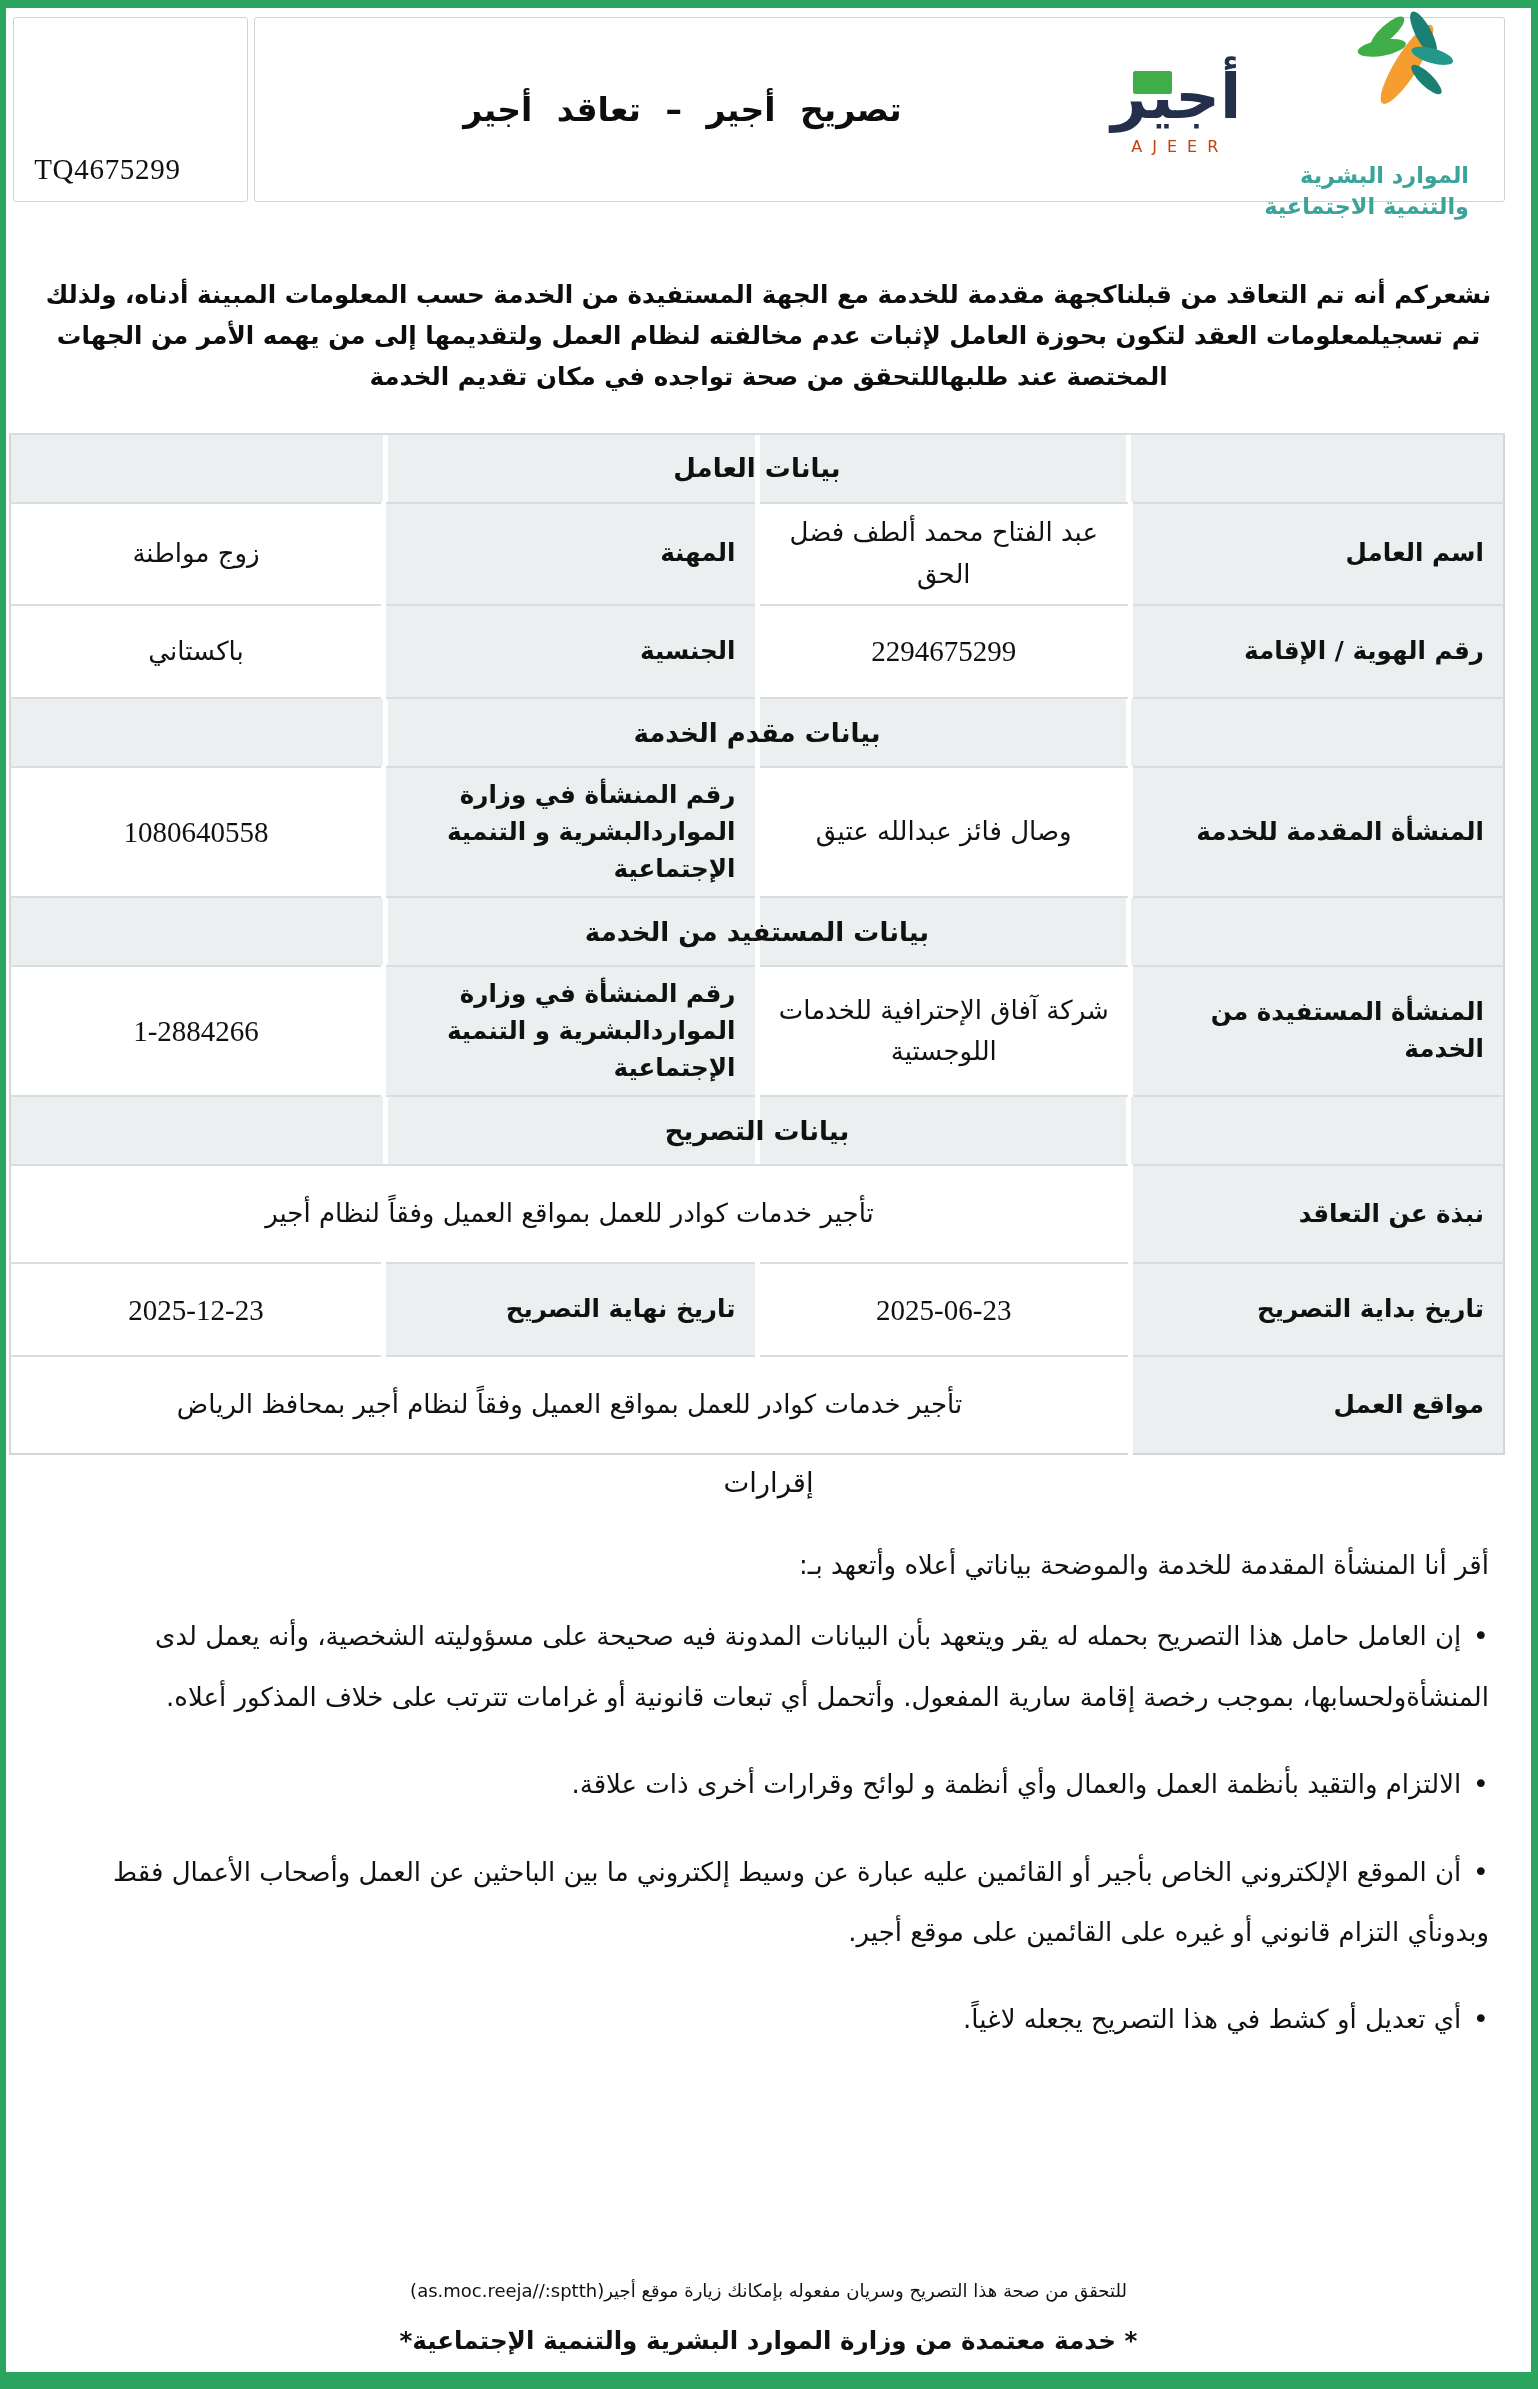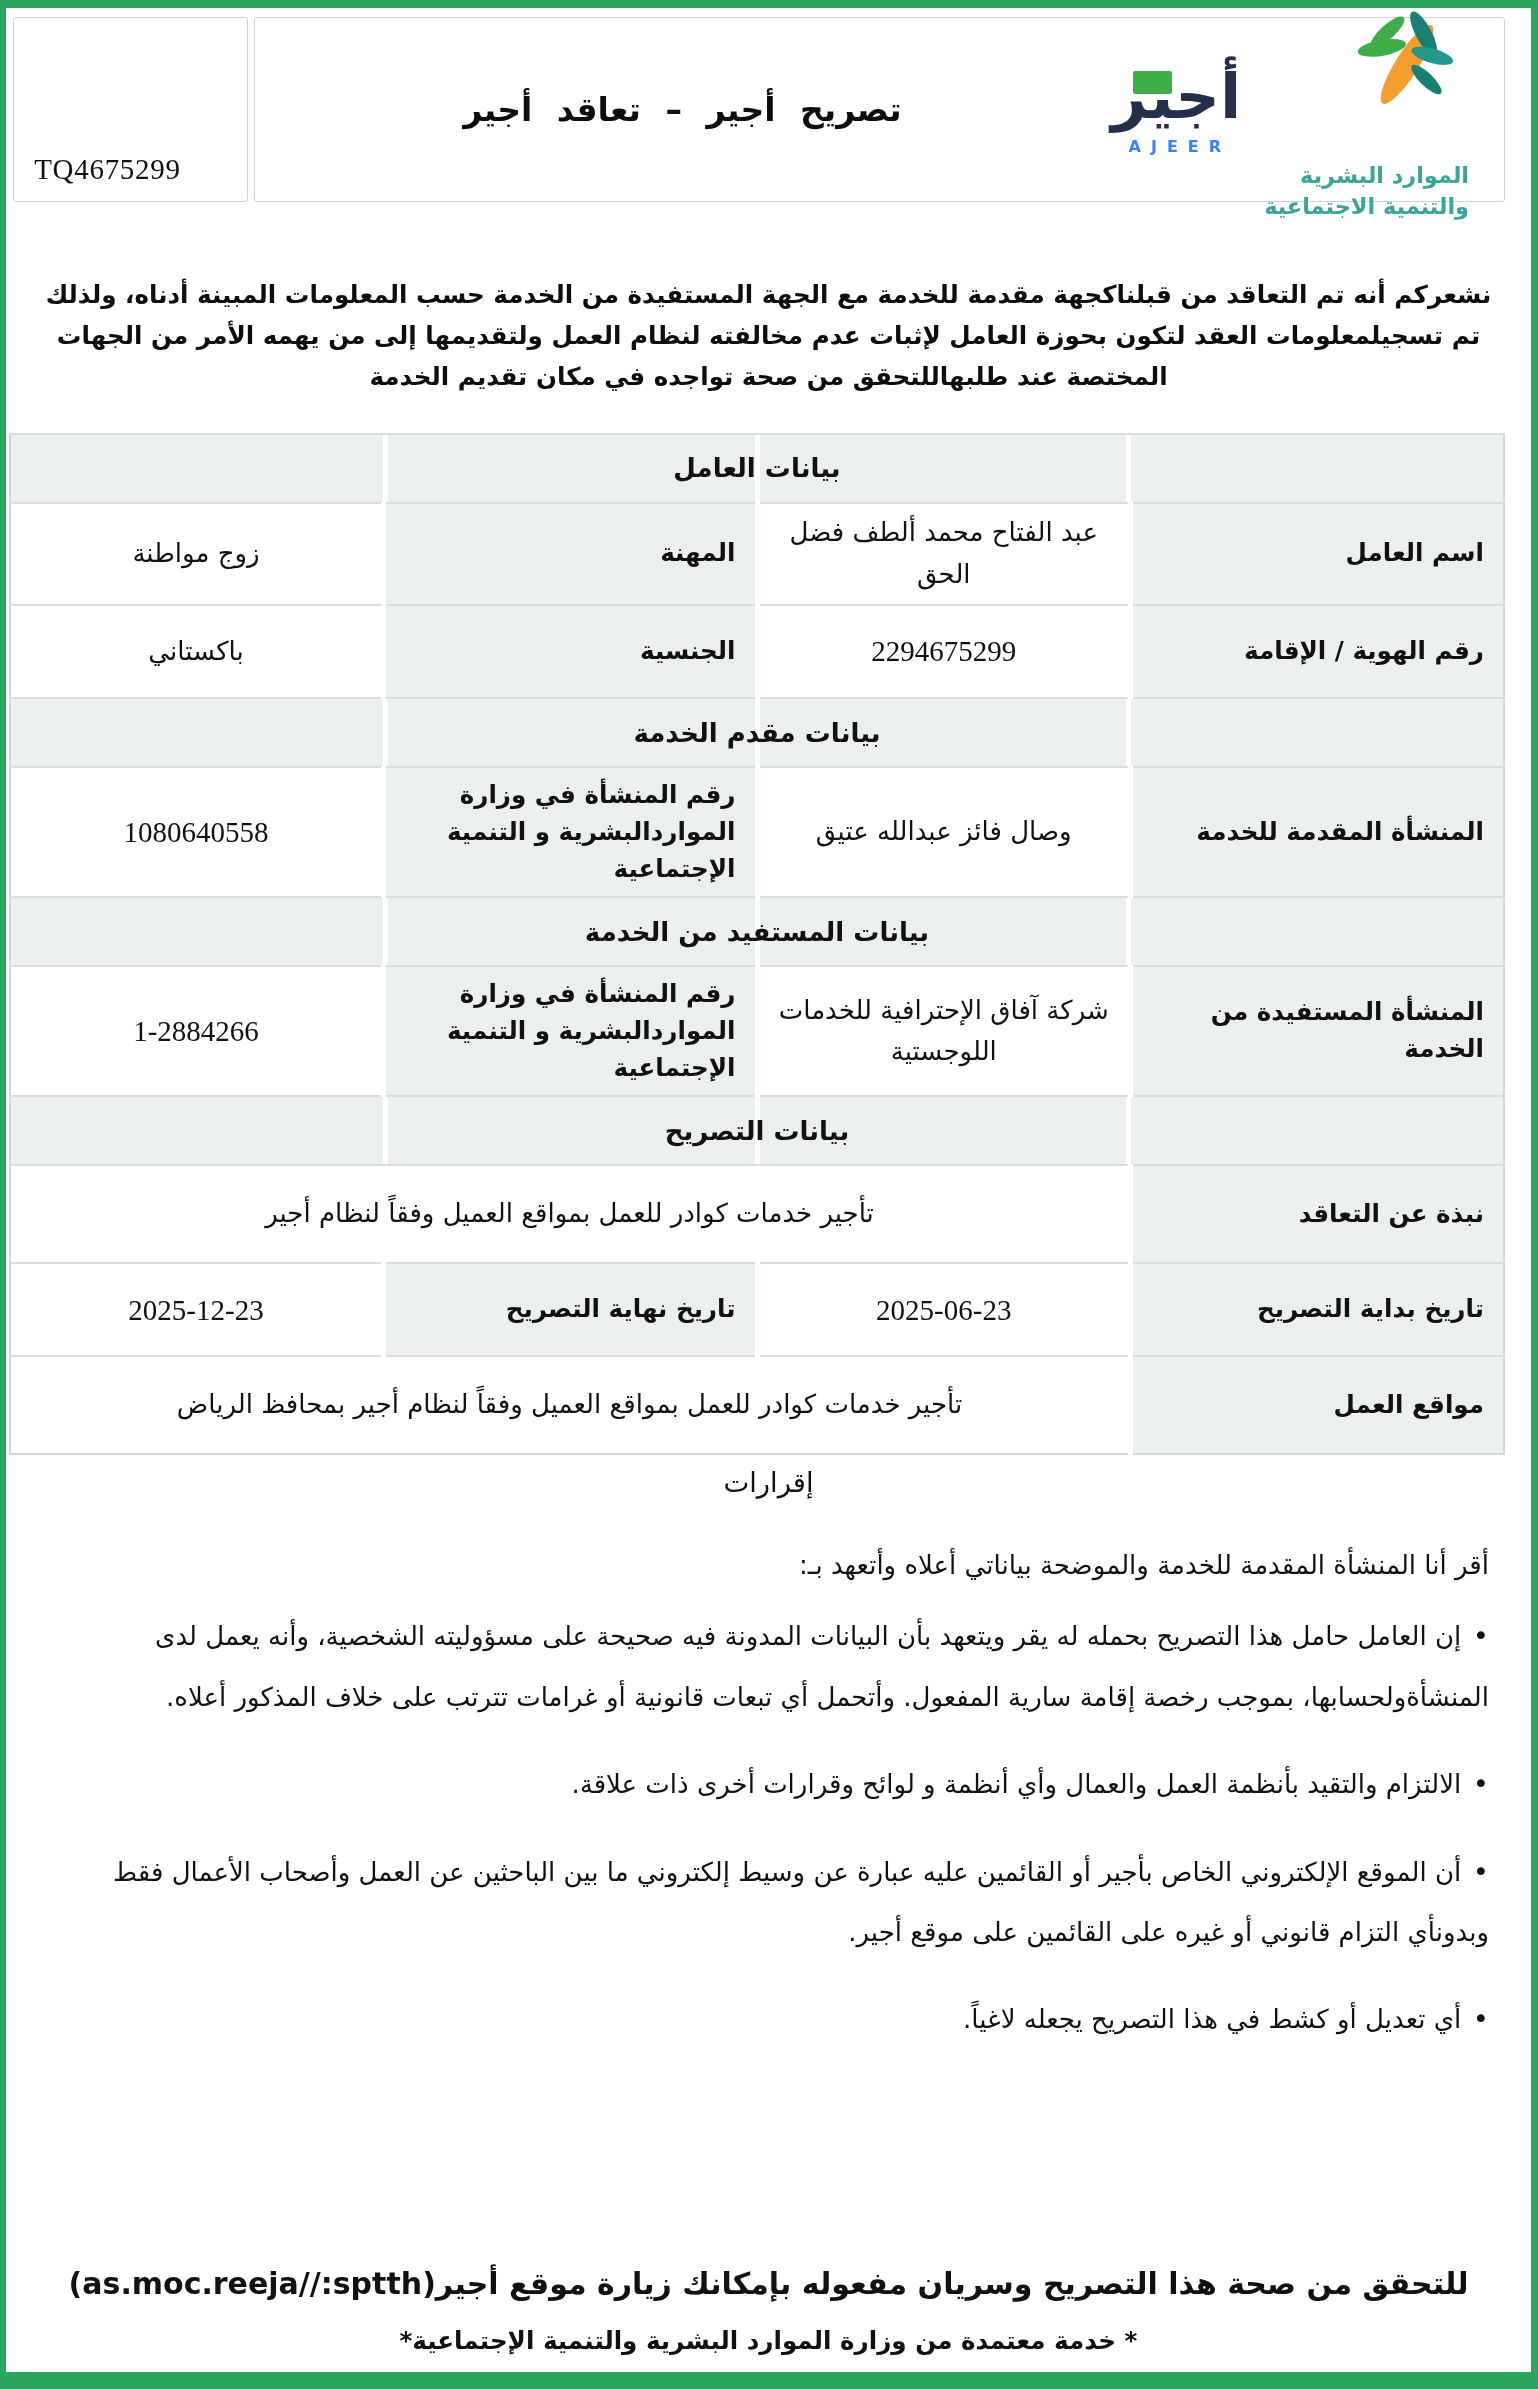--- a/index.html
+++ b/index.html
@@ -65,21 +65,21 @@
     line-height: 1.4;
     white-space: nowrap;
   }
   .moh-star { width: 124px; height: 144px; flex: 0 0 auto; }
 
   
   .ajeer-logo { width: 144px; text-align: center; margin-inline-start: 4.3px; }
   .ajeer-ar { position: relative; display: inline-block; font-size: 62px; font-weight: bold; color: #232F4B; line-height: 1.1; }
   .ajeer-block { position: absolute; left: 21.7px; top: 8.7px; width: 39px; height: 23px; background: #3FAE49; border-radius: 2.2px; z-index: 0; }
   .ajeer-ar-text { position: relative; z-index: 1; }
-  .ajeer-en { direction: ltr; color: #3b82f6; font-size: 16px; font-weight: bold; letter-spacing: 10px; margin-top: 5.8px; padding-left: 7.2px; }
+  .ajeer-en { direction: ltr; color: #c2410c; font-size: 16px; font-weight: normal; letter-spacing: 10px; margin-top: 5.8px; padding-left: 7.2px; }
 
   .title-wrap { flex: 1; text-align: center; }
   .doc-title { font-size: 33px; font-weight: bold; word-spacing: 13px; color: #0d0d0d; }
 
   
   .intro {
     margin: 72px 32px 0;
     text-align: center;
     font-size: 24.6px;
     font-weight: bold;
@@ -128,21 +128,21 @@
 
   
   .decl-heading { margin-top: 11.6px; text-align: center; font-size: 27.4px; font-weight: normal; }
   .decl { padding: 0 42px 0 32px; }
   .decl-intro { margin-top: 52px; font-size: 26px; text-align: right; }
   .bullet { margin-top: 24.6px; font-size: 26px; line-height: 2.3; text-align: right; }
   .bullet::before { content: "\2022"; margin-inline-end: 11.6px; font-size: 27.4px; }
 
   
   .footer { position: absolute; bottom: 17.3px; right: 0; left: 0; text-align: center; }
-  .footer-line1 { font-size: 30px; font-weight: bold; }
+  .footer-line1 { font-size: 18px; font-weight: normal; }
   .footer-line2 { font-size: 24.6px; font-weight: bold; margin-top: 24.6px; }
 </style>
 </head>
 <body>
 
 <div class="page">
 
   <div class="header-row">
 
     <div class="hbox title-box">

